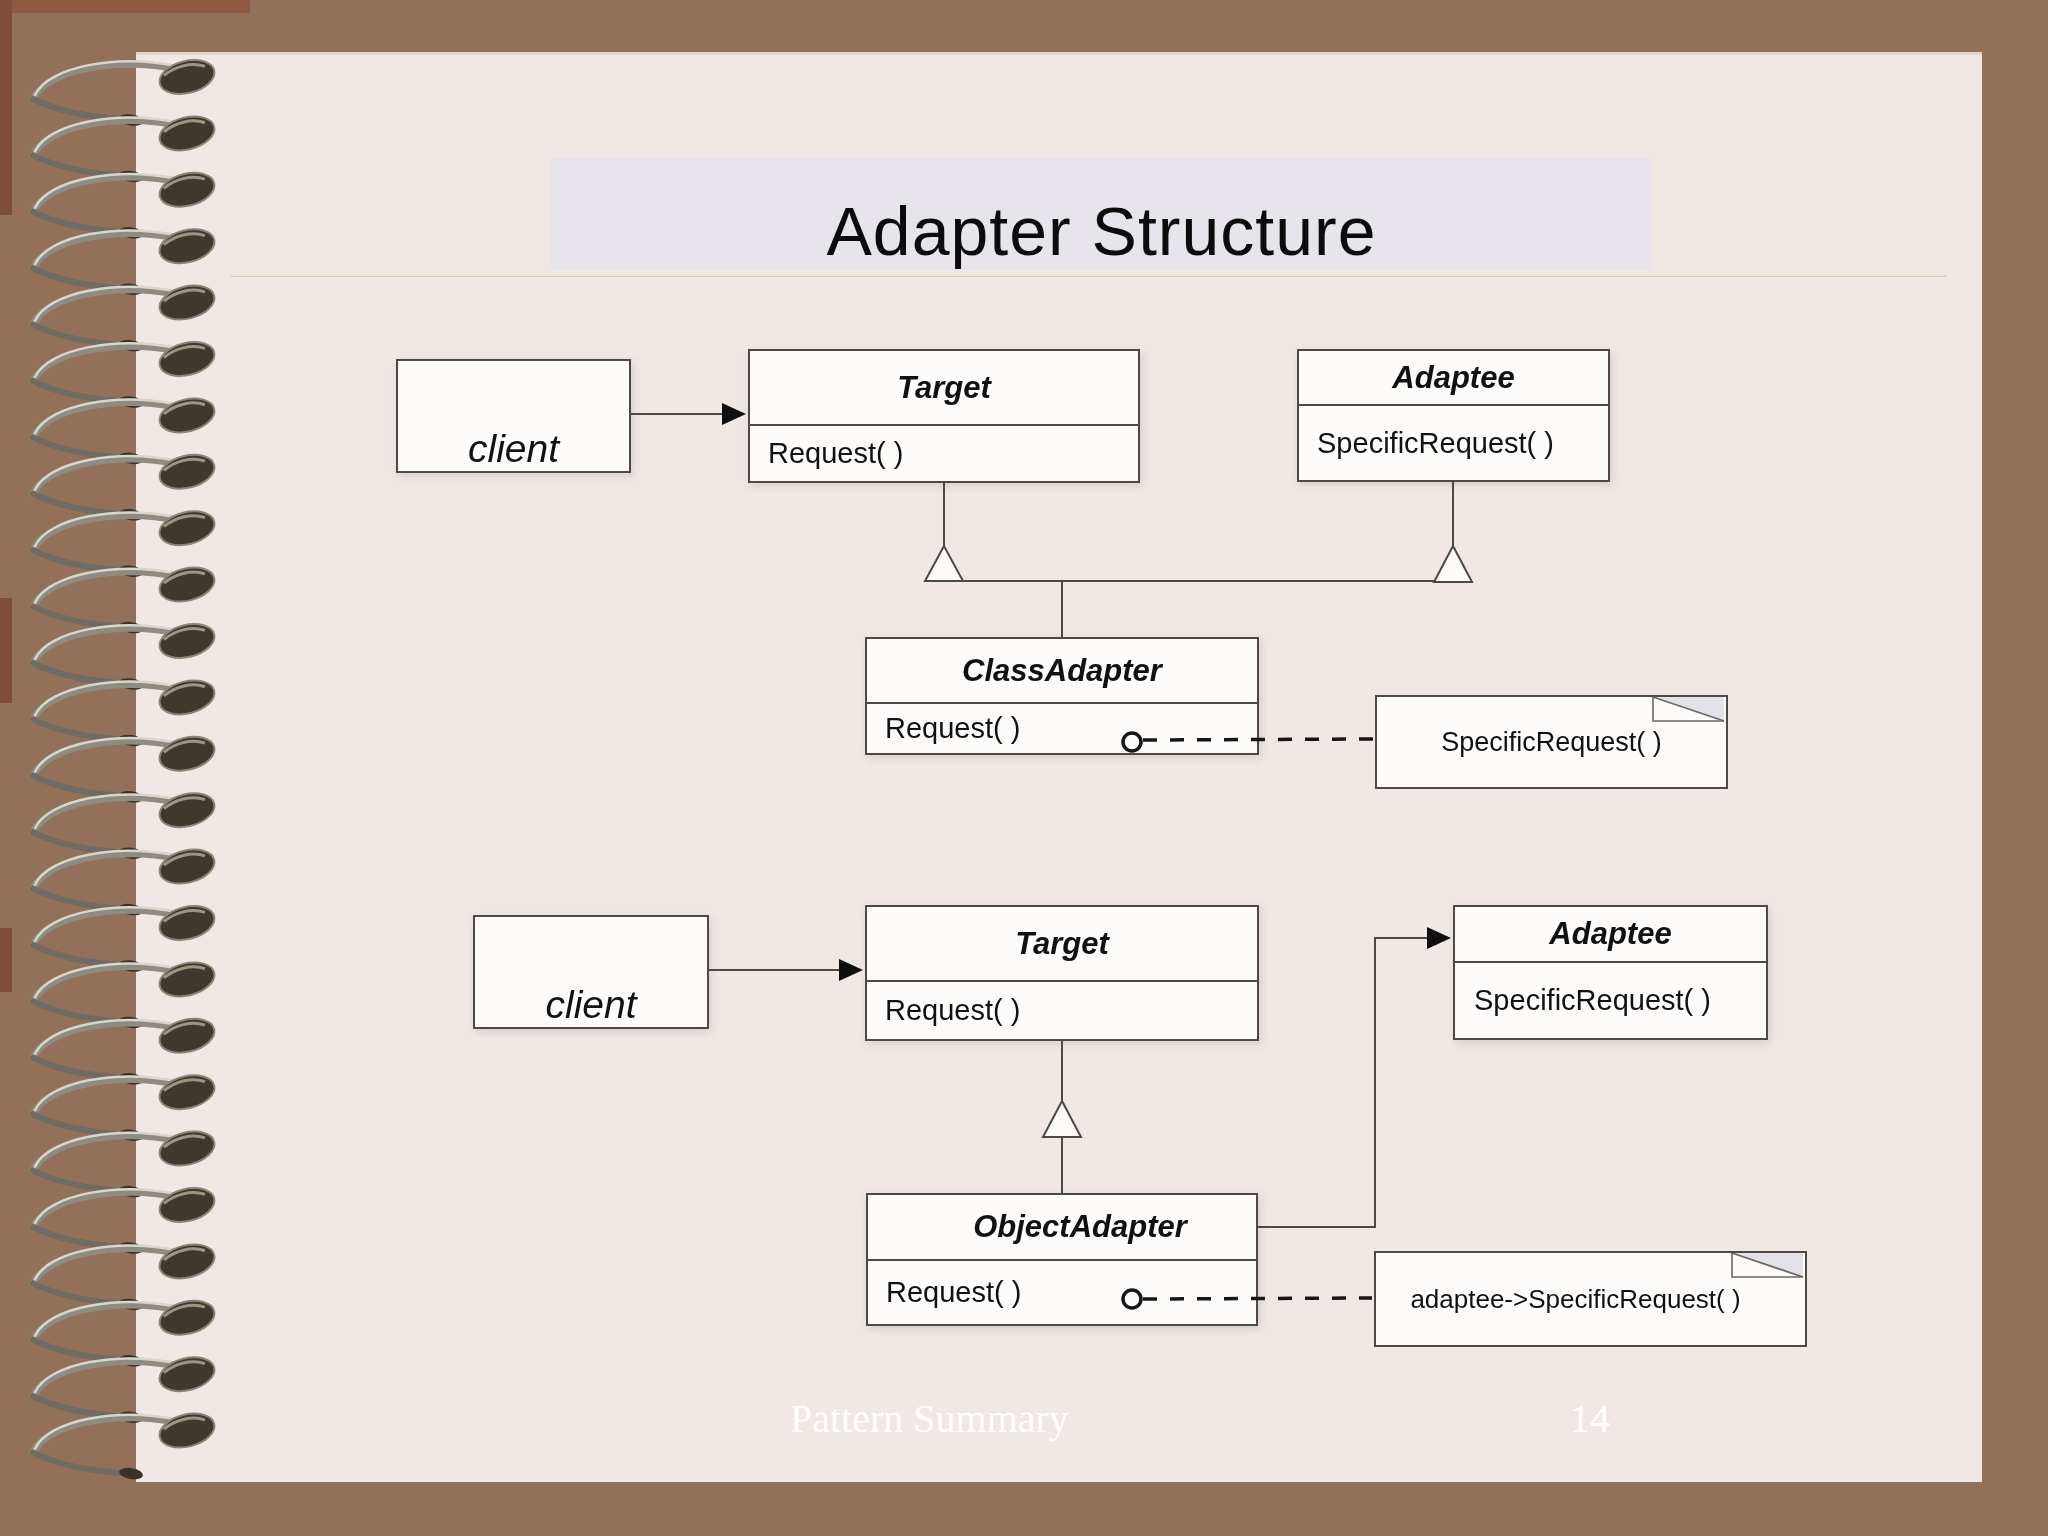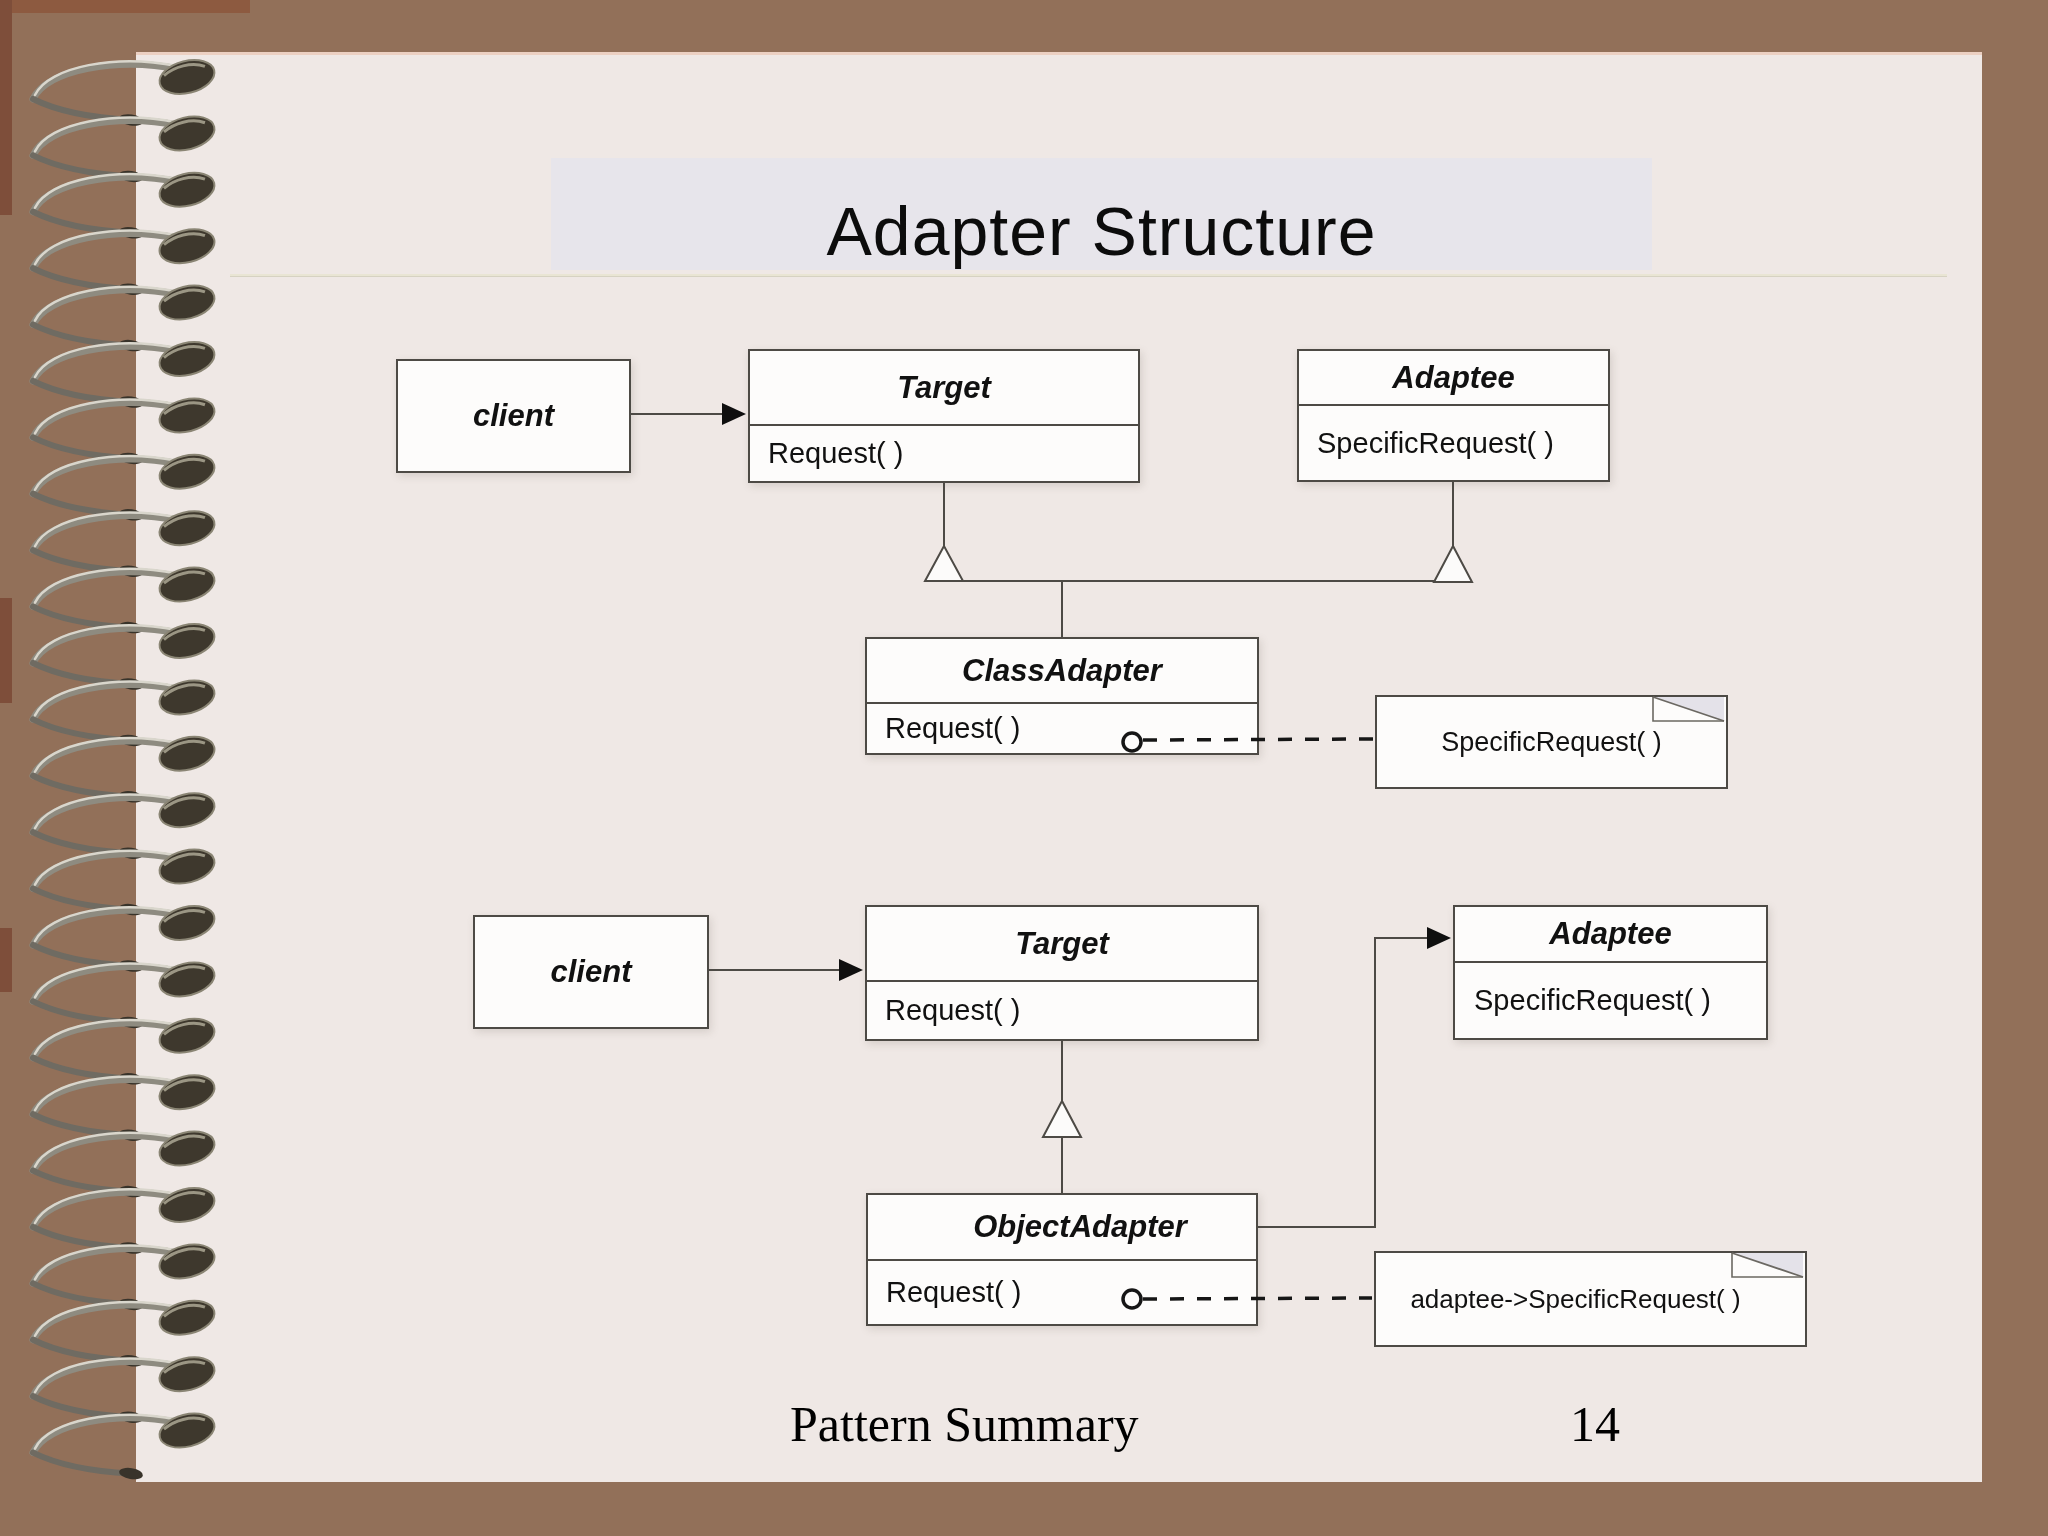--- a/index.html
+++ b/index.html
@@ -29,22 +29,22 @@
   #title-rule{position:absolute;left:230px;top:274px;width:1717px;height:3px;
       background:var(--rule);border-bottom:1px solid #d6d2c2;z-index:3;}
   
   .uml-box{position:absolute;background:var(--box-bg);border:2px solid var(--line);
       z-index:4;box-shadow:2px 3px 8px rgba(100,88,80,.18);display:flex;flex-direction:column;}
   .uml-box .hdr{display:flex;align-items:center;justify-content:center;
       border-bottom:2px solid var(--line);font-style:italic;font-weight:700;font-size:31px;}
   .uml-box .bdy{flex:1;display:flex;align-items:center;font-size:29px;padding-left:18px;}
   .uml-box .bdy.center{justify-content:center;padding-left:0;padding-right:36px;}
   .plain-box{position:absolute;background:var(--box-bg);border:2px solid var(--line);
-      z-index:4;display:flex;align-items:center;justify-content:center;
-      font-style:italic;font-weight:700;font-size:31px;box-shadow:2px 3px 8px rgba(100,88,80,.18);}
+      z-index:4;display:flex;align-items:flex-end;justify-content:center;
+      font-style:italic;font-weight:400;font-size:39px;box-shadow:2px 3px 8px rgba(100,88,80,.18);}
   .note{position:absolute;background:var(--box-bg);border:2px solid var(--line);
       z-index:4;display:flex;align-items:center;justify-content:center;font-size:27px;}
   .note .fold{position:absolute;top:-1px;right:-1px;}
   #note-object .note-label{padding-right:30px;font-size:26px;}
   
   #client-top{left:396px;top:359px;width:235px;height:114px;}
   #target-top{left:748px;top:349px;width:392px;height:134px;}
   #target-top .hdr{height:75px;}
   #adaptee-top{left:1297px;top:349px;width:313px;height:133px;}
   #adaptee-top .hdr{height:55px;}
@@ -58,21 +58,21 @@
   #adaptee-bottom .hdr{height:56px;}
   #object-adapter{left:866px;top:1193px;width:392px;height:133px;}
   #object-adapter .hdr{height:66px;padding-left:36px;}
   #note-object{left:1374px;top:1251px;width:433px;height:96px;}
   
   #connectors{position:absolute;left:0;top:0;width:2048px;height:1536px;z-index:5;pointer-events:none;}
   
   #coil-svg{position:absolute;left:0;top:0;width:240px;height:1536px;z-index:6;pointer-events:none;}
   
   .footer-text{position:absolute;z-index:4;font-family:"Liberation Serif",serif;
-      font-size:50px;color:#000000;}
+      font-size:40px;color:#ffffff;}
   #pattern-summary{left:790px;top:1395px;}
   #page-number{left:1570px;top:1395px;}
 </style>
 </head>
 <body>
 
 <div class="accent" id="accent-topleft"></div>
 <div class="accent" id="accent-left1"></div>
 <div class="accent" id="accent-left2"></div>
 <div class="accent" id="accent-left3"></div>

